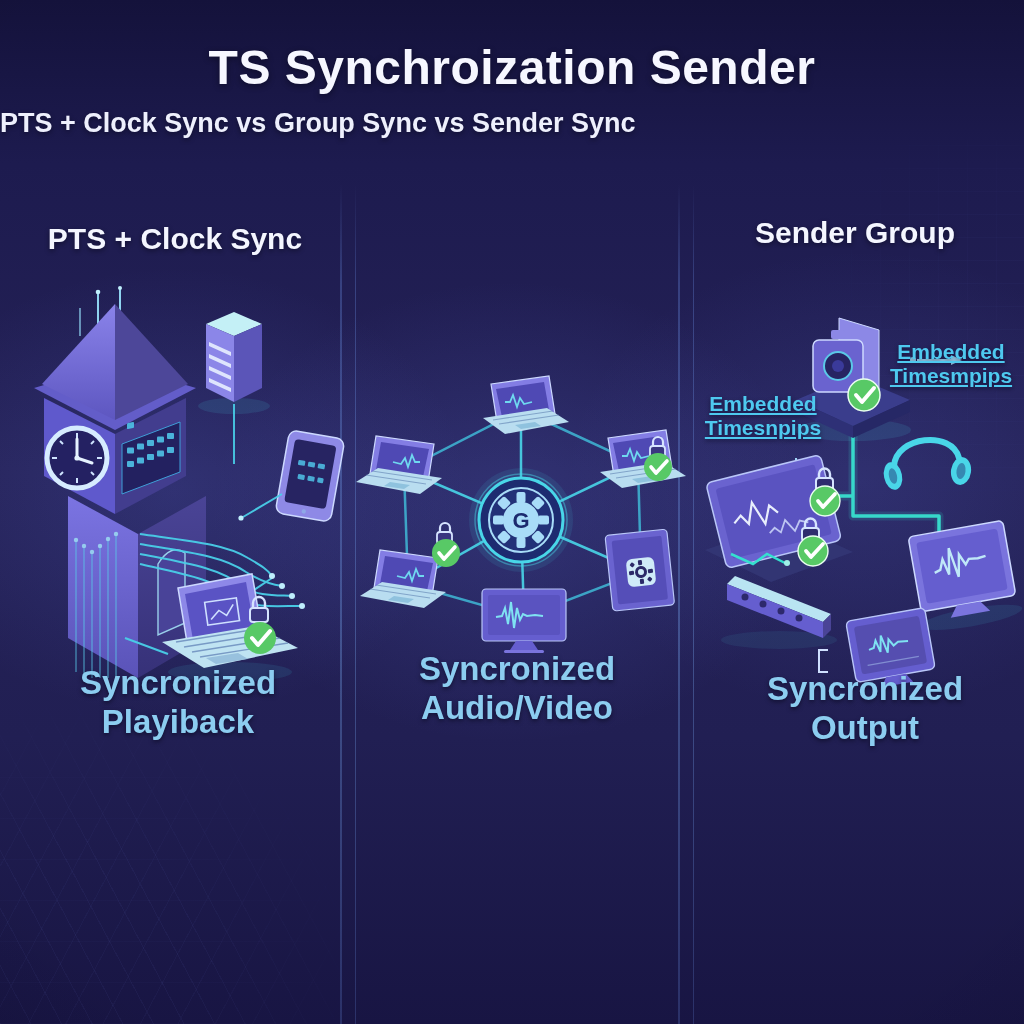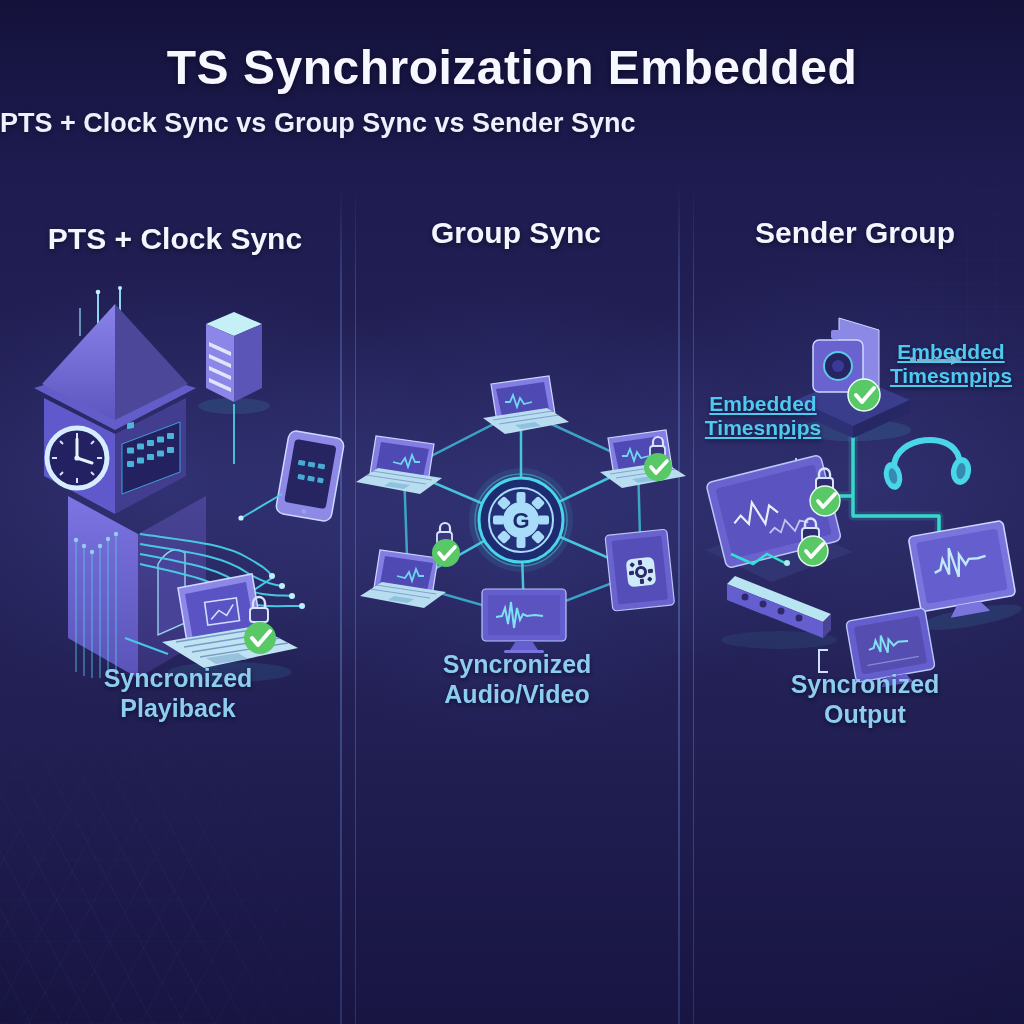--- a/index.html
+++ b/index.html
@@ -48,46 +48,45 @@
   .div-left { left:340px; } .div-right { left:678px; }
   .col-header { position:absolute; text-align:center; font-size:30px; font-weight:700; color:#f4f6ff;
     text-shadow:0 2px 5px rgba(0,0,10,.45); }
   .hdr-1 { left:15px;  top:216px; width:320px;margin-top:6px; }
   .hdr-2 { left:362px; top:216px; width:308px; }
   .hdr-3 { left:700px; top:216px; width:310px; }
   .illus { position:absolute; overflow:visible; }
   .il-1 { left:10px;  top:286px; }
   .il-2 { left:356px; top:372px; }
   .il-3 { left:701px; top:300px; }
-  .caption { position:absolute; text-align:center; font-size:25px; font-weight:700; line-height:1.18;
+  .caption { position:absolute; text-align:center; font-size:33px; font-weight:700; line-height:1.18;
     color:#8ccdf0; white-space:pre-line; text-shadow:0 2px 4px rgba(0,0,15,.5); }
   .cap-1 { left:40px;  top:664px; width:276px; }
   .cap-2 { left:382px; top:650px; width:270px; }
   .cap-3 { left:730px; top:670px; width:270px; }
   .annotation { position:absolute; text-align:center; font-size:21px; font-weight:700; line-height:1.15;
     color:#4ec9ef; white-space:pre-line; text-shadow:0 2px 4px rgba(0,0,15,.5);text-decoration:underline; }
   .ann-right { left:878px; top:340px; width:146px; }
   .ann-left  { left:693px; top:392px; width:140px; }
 </style>
 </head>
 <body>
 
 <div class="poster">
   <div class="circuit"></div>
   <div class="circuit-tr"></div>
   <div class="vignette"></div>
 
-  <div class="title">TS Synchroization Embedded</div>
+  <div class="title">TS Synchroization Sender</div>
   <div class="subtitle">PTS + Clock Sync vs Group Sync vs Sender Sync</div>
 
   <div class="divider div-left"></div>
   <div class="divider div-right"></div>
 
   <div class="col-header hdr-1">PTS + Clock Sync</div>
-  <div class="col-header hdr-2">Group Sync</div>
   <div class="col-header hdr-3">Sender Group</div>
 
   <svg class="illus il-1" width="330" height="392" viewBox="0 0 330 392">
     <defs>
       <linearGradient id="gTowL" x1="0" y1="0" x2="0" y2="1">
         <stop offset="0" stop-color="#7b74e2"></stop>
           <stop offset="1" stop-color="#5a53b8"></stop>
       </linearGradient>
       <linearGradient id="gTowR" x1="0" y1="0" x2="0" y2="1">
         <stop offset="0" stop-color="#4a4496"></stop>

